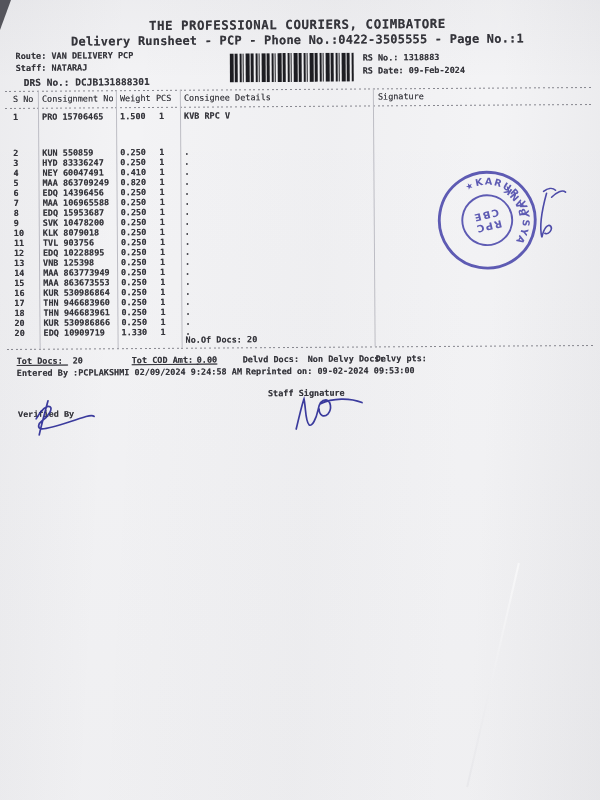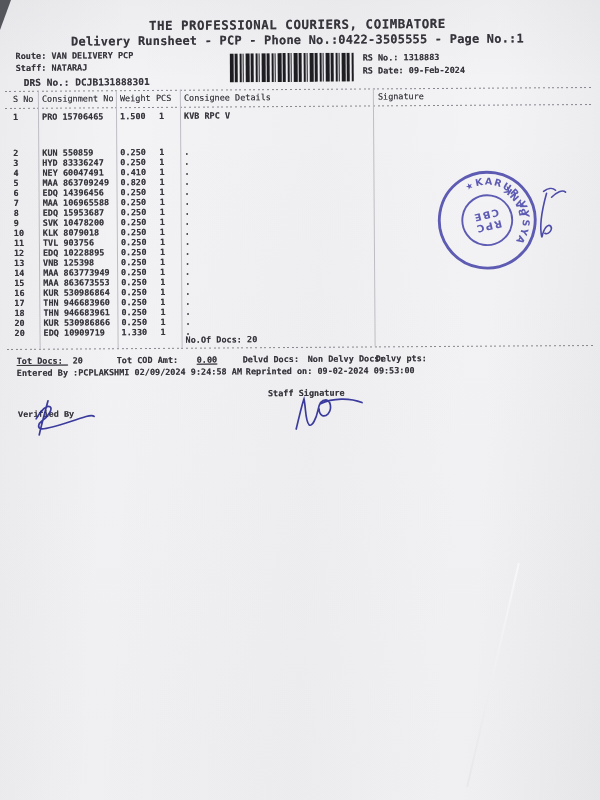--- a/index.html
+++ b/index.html
@@ -264,21 +264,21 @@
     </svg>
 
     <svg class="sig-svg" style="left:515px;top:183px;width:60px;height:70px;" viewBox="0 0 60 70">
       <g fill="none" stroke="#3a37a0" stroke-width="1.6" stroke-linecap="round" opacity=".9">
         <path d="M30,10 C34,7 39,6 42,9 M33,12 C29,26 25,44 28,56 C30,47 34,42 37,45 C39,48 35,54 31,52 M38,16 C43,11 49,8 52,11"></path>
       </g>
     </svg>
 
     <div class="t b fs85" style="left:17px;top:354px;text-decoration:underline;"><span>Tot Docs: </span></div>
     <div class="t b fs85" style="left:73px;top:354px;">20</div>
-    <div class="t b fs85" style="left:117px;top:354px;">Tot COD Amt: </div>
+    <div class="t b fs85" style="left:132px;top:354px;text-decoration:underline;">Tot COD Amt: </div>
     <div class="t b fs85" style="left:197px;top:354px;text-decoration:underline;">0.00</div>
     <div class="t b fs85" style="left:243px;top:354px;">Delvd Docs: </div>
     <div class="t b fs85" style="left:308px;top:354px;">Non Delvy Docs: </div>
     <div class="t b fs85" style="left:376px;top:354px;">Delvy pts: </div>
 
     <div class="t b fs85" style="left:17px;top:366px;"><span>Entered By :</span><span>PCPLAKSHMI</span><span> 02/09/2024 9:24:58 AM</span></div>
     <div class="t b fs85" style="left:246px;top:366px;"><span>Reprinted on: </span><span>09-02-2024 09:53:00</span></div>
 
     <div class="t b fs85" style="left:18px;top:408px;font-family:Liberation Mono, monospace;">Verified By</div>
     <div class="t b fs85" style="left:268px;top:388px;">Staff Signature</div>

